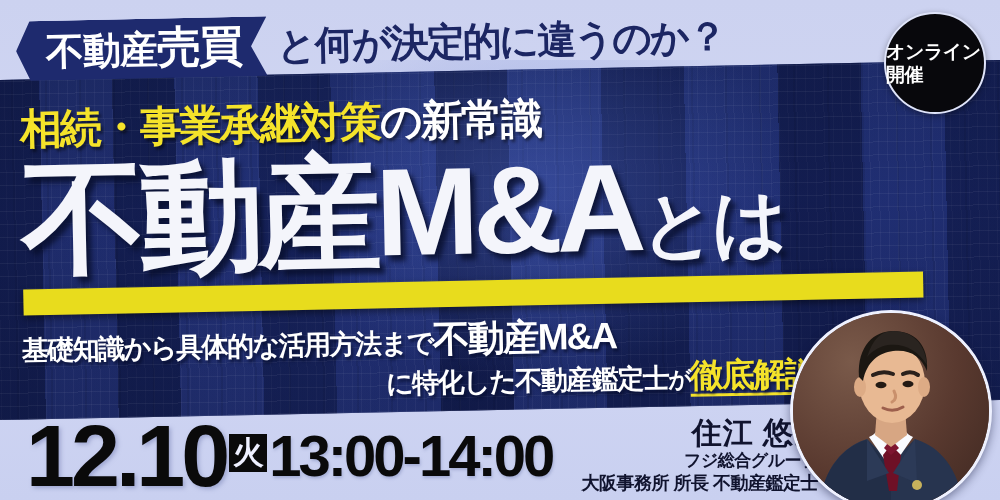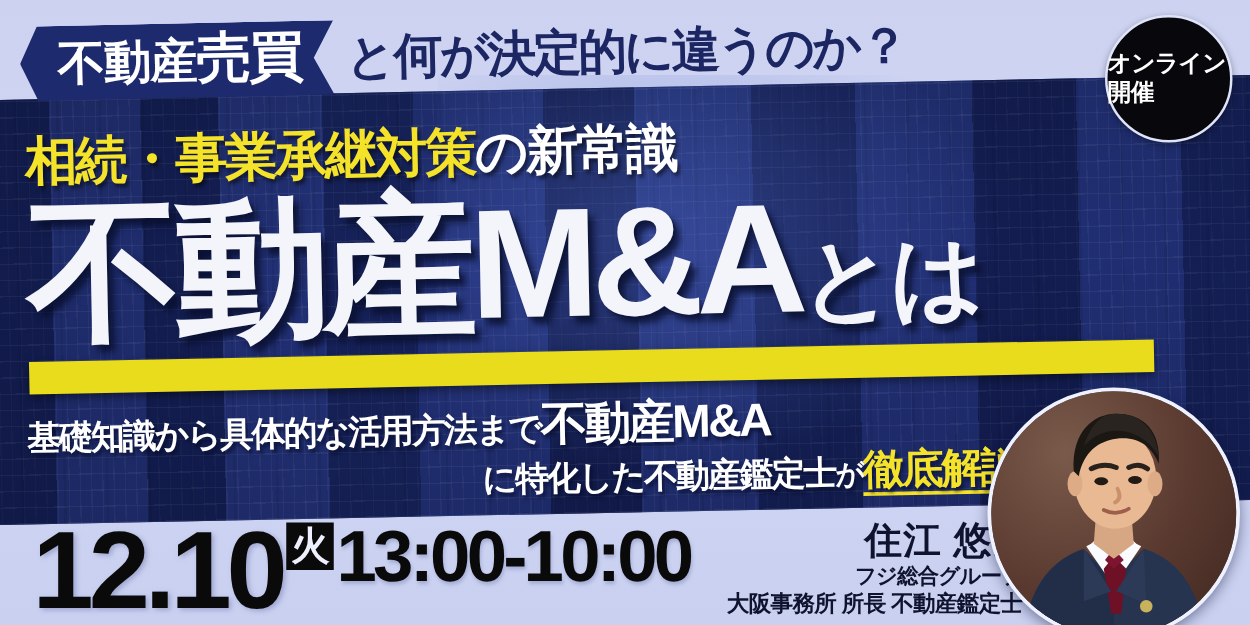--- a/index.html
+++ b/index.html
@@ -195,21 +195,21 @@
     font-size: 33px;
     letter-spacing: -1.5px;
     border-bottom: 3px solid #f5e32a;
     padding-bottom: 0px;
   }
 
   
   .date-row {
     position: absolute;
     left: 26px; bottom: 6px;
-    display: flex; align-items: flex-start;
+    display: flex; align-items: center;
     color: #0a0a0a;
   }
   .date-big {
     font-size: 88px; font-weight: 700;
     letter-spacing: -4px;
     line-height: .86;
     text-shadow: 2px 2px 4px rgba(120,130,180,.55);
   }
   .dow {
     background: #0a0a0a; color: #eef0ff;
@@ -298,21 +298,21 @@
   </div>
 
   <div class="sub">
     <div class="sub-l1"><span>基礎知識から具体的な活用方法まで</span><span class="big">不動産M&amp;A</span></div>
     <div class="sub-l2"><span>に特化した不動産鑑定士</span><span class="sm">が</span><span class="hl">徹底解説</span></div>
   </div>
 
   <div class="date-row">
     <div class="date-big">12.10</div>
     <div class="dow">火</div>
-    <div class="time">13:00-10:00</div>
+    <div class="time">13:00-14:00</div>
   </div>
 
   <div class="speaker">
     <div class="sp-name"><span>住江 悠</span><span class="shi">氏</span></div>
     <div class="sp-org">フジ総合グループ</div>
     <div class="sp-role">大阪事務所 所長 不動産鑑定士</div>
   </div>
 
   <div class="portrait">
     <div class="ph-bg"></div>

